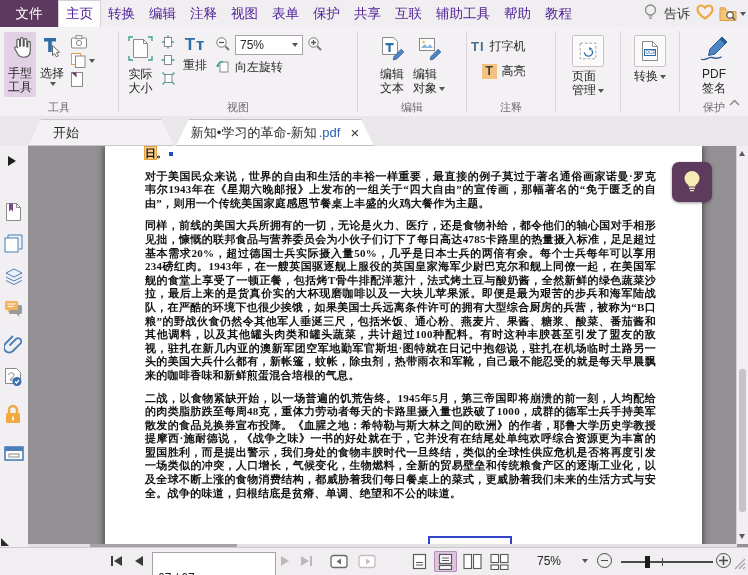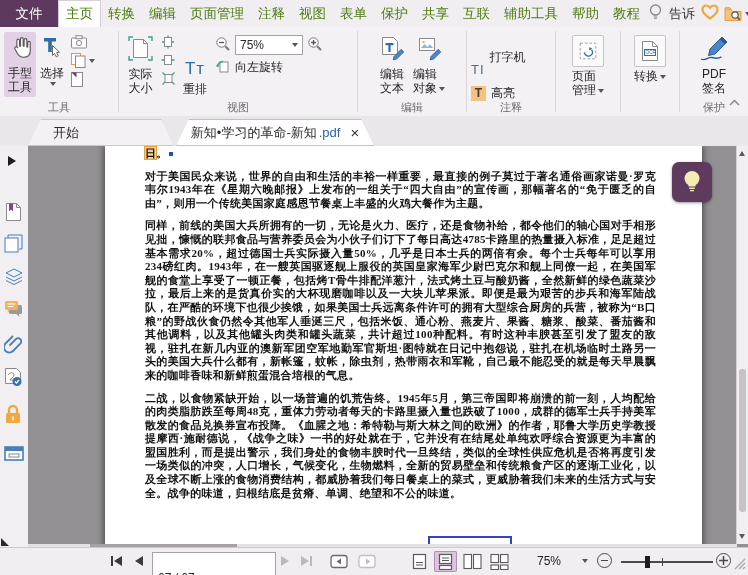--- a/index.html
+++ b/index.html
@@ -1,41 +1,41 @@
 <!DOCTYPE html>
 <html><head>
 <meta charset="utf-8">
 <style>
   html,body{margin:0;padding:0;background:#555;}
   .app{position:relative;width:748px;height:575px;background:#f1eef1;overflow:hidden;
        font-family:"Liberation Sans","DejaVu Sans",sans-serif;-webkit-font-smoothing:antialiased;}
   
   .menubar{position:absolute;top:0;left:0;right:0;height:27px;display:flex;align-items:stretch;background:#f1eef1;}
   .file-btn{width:58px;background:#5e395f;color:#fff;font-size:13.5px;display:flex;align-items:center;justify-content:center;flex:none;}
-  .menu-item{padding:0 7px;font-size:13.5px;color:#4d7c0f;display:flex;align-items:center;flex:none;white-space:nowrap;}
+  .menu-item{padding:0 7px;font-size:13.5px;color:#4c1d95;display:flex;align-items:center;flex:none;white-space:nowrap;}
   .menu-item.active{background:#fdfdfd;border:1px solid #d6d0d6;border-bottom:none;}
   .mb-right{margin-left:auto;display:flex;align-items:center;gap:5px;padding-right:2px;flex:none;}
   .tellme{font-size:13px;color:#3a3a3a;width:27px;overflow:hidden;white-space:nowrap;}
   .dd{display:inline-block;width:0;height:0;border:3.5px solid transparent;border-top:4px solid #555;border-bottom:0;vertical-align:middle;margin-left:2px;}
   
   .ribbon{position:absolute;top:27px;left:0;right:0;height:89px;background:#f4f1f4;border-bottom:1px solid #cfc9cf;display:flex;}
   .rgroup{position:relative;height:100%;display:flex;align-items:flex-start;padding:5px 4px 16px 4px;box-sizing:border-box;flex:none;}
   .rglabel{position:absolute;bottom:1px;left:0;right:0;text-align:center;font-size:11px;color:#6e6a6e;}
   .rsep{width:1px;background:#dcd6dc;margin:4px 0;flex:none;}
   .bigbtn{display:flex;flex-direction:column;align-items:center;gap:2px;padding:3px 4px;border-radius:2px;font-size:12px;color:#262626;line-height:14px;text-align:center;cursor:pointer;}
   .bigbtn.selected{background:#e2d0e4;align-items:flex-end;}
   .ml{white-space:pre-line;}
   .minicol{display:flex;flex-direction:column;gap:4px;margin:3px 3px 0 3px;align-items:flex-start;}
   .mini{display:flex;align-items:center;gap:1px;cursor:pointer;}
   .zcluster{display:flex;flex-direction:column;gap:3px;margin:3px 0 0 4px;font-size:12px;color:#262626;}
   .zrow{display:flex;align-items:center;gap:4px;cursor:pointer;white-space:nowrap;}
   .zoombox{width:58px;height:18px;border:1px solid #a9a1a9;background:#fff;display:flex;align-items:center;justify-content:space-between;font-size:12px;padding:0 4px;cursor:pointer;}
-  .cmtrow{display:flex;align-items:center;gap:5px;font-size:12px;color:#262626;cursor:pointer;white-space:nowrap;}
+  .cmtrow{display:flex;align-items:center;gap:5px;font-size:12px;color:#262626;cursor:pointer;white-space:nowrap;justify-content:flex-end;}
   .cmtcol{display:flex;flex-direction:column;gap:8px;margin-top:6px;}
-  .tw-ico{font-size:13px;color:#4a6e8f;font-weight:normal;letter-spacing:1px;margin-top:24px;}
+  .tw-ico{font-size:13px;color:#4a6e8f;font-weight:bold;letter-spacing:1px;}
   .hl-ico{display:inline-block;width:15px;height:15px;background:#f2c27e;color:#3c3c3c;font-weight:bold;font-size:12px;text-align:center;line-height:15px;}
   .boxico{width:30px;height:30px;border:1px solid #c9c2c9;background:#fbfafb;display:flex;align-items:center;justify-content:center;border-radius:2px;}
   .collapse-btn{position:absolute;right:8px;bottom:6px;cursor:pointer;}
   
   .tabbar{position:absolute;top:116px;left:0;right:0;height:30px;background:#eae7ea;border-bottom:1px solid #b9b3b9;}
   .tab{position:absolute;top:3px;height:27px;display:flex;align-items:center;justify-content:center;font-size:13px;color:#2a2a2a;cursor:pointer;}
   .tab-start{left:28px;width:146px;background:#f3f1f3;clip-path:polygon(13px 0,calc(100% - 13px) 0,100% 100%,0 100%);box-shadow:inset 0 0 0 1px #cdc7cd;}
   .tab-doc{left:176px;width:198px;background:#ffffff;clip-path:polygon(13px 0,calc(100% - 13px) 0,100% 100%,0 100%);box-shadow:inset 0 0 0 1px #c4bec4;gap:2px;}
   .doc-ext{color:#2c62ae;}
   .tab-close{margin-left:8px;font-size:15px;color:#333;line-height:14px;cursor:pointer;}
@@ -83,21 +83,20 @@
 </head>
 <body>
 
 <div class="app">
 
   <div class="menubar">
     <div class="file-btn">文件</div>
     <div class="menu-item active">主页</div>
     <div class="menu-item">转换</div>
     <div class="menu-item">编辑</div>
-    <div class="menu-item">页面管理</div>
     <div class="menu-item">注释</div>
     <div class="menu-item">视图</div>
     <div class="menu-item">表单</div>
     <div class="menu-item">保护</div>
     <div class="menu-item">共享</div>
     <div class="menu-item">互联</div>
     <div class="menu-item">辅助工具</div>
     <div class="menu-item">帮助</div>
     <div class="menu-item">教程</div>
     <div class="mb-right">

